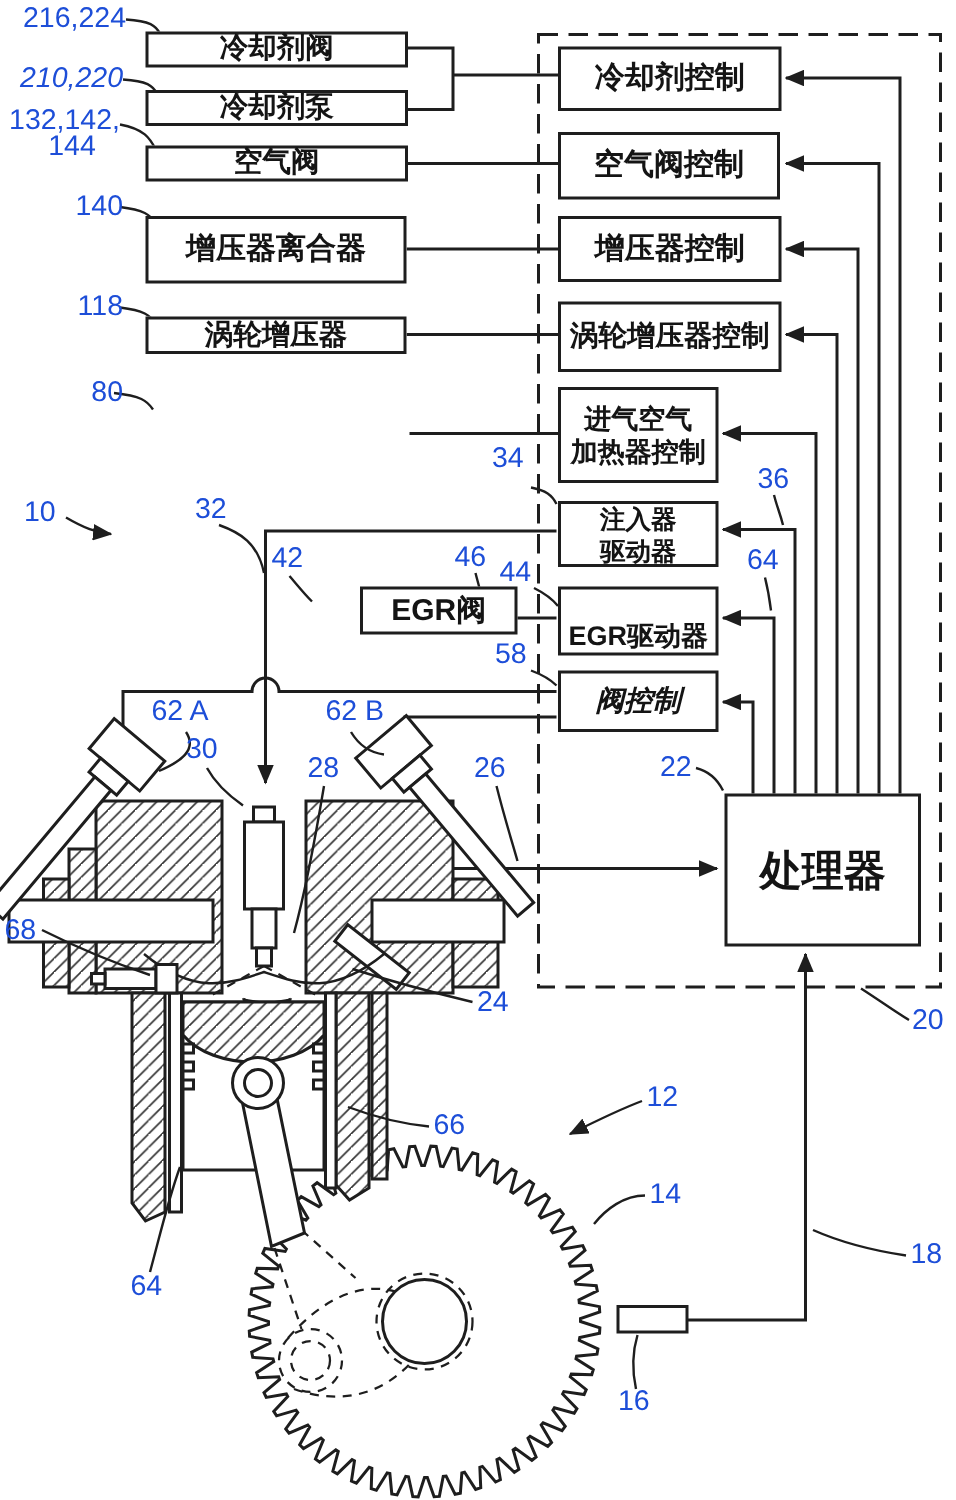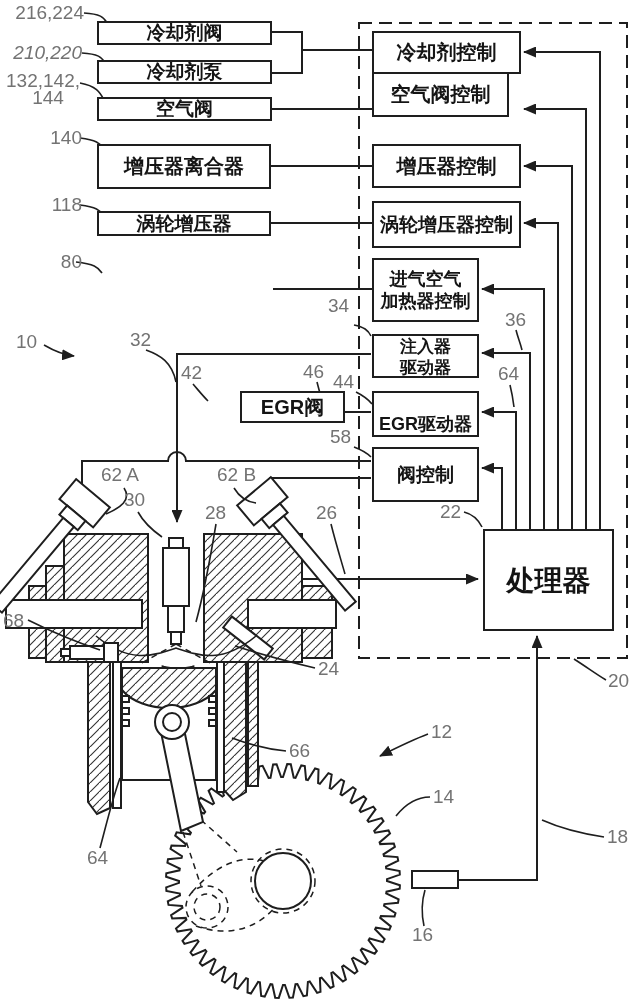--- a/index.html
+++ b/index.html
@@ -3,21 +3,21 @@
 <meta charset="utf-8">
 <style>
   html,body{margin:0;padding:0;background:#fff;}
   #fig{position:relative;width:637px;height:1000px;background:#fff;overflow:hidden;
        font-family:"Liberation Sans","DejaVu Sans",sans-serif;color:#141414;}
   #art{position:absolute;left:0;top:0;z-index:1;}
   .bx{position:absolute;z-index:2;border:2px solid #1e1e1e;background:#fff;box-sizing:border-box;
       display:flex;flex-direction:column;align-items:center;justify-content:center;
       text-align:center;font-weight:bold;color:#141414;line-height:1.25;}
   .f19{font-size:19px;} .f20{font-size:20px;} .f18{font-size:18px;} .f17{font-size:17px;} .f21{font-size:28px;}
-  .ref{position:absolute;z-index:3;font-size:19px;color:#737373;white-space:nowrap;line-height:1;}
+  .ref{position:absolute;z-index:3;font-size:19px;color:#1d4ed8;white-space:nowrap;line-height:1;}
   .tr{text-align:right;} .tc{text-align:center;}
   svg .ln{stroke:#1e1e1e;stroke-width:2;fill:none;}
   svg .ld{stroke:#1e1e1e;stroke-width:1.6;fill:none;}
   svg .dsh{stroke:#1e1e1e;stroke-width:2;fill:none;stroke-dasharray:13 7;}
   svg .dsh2{stroke:#1e1e1e;stroke-width:1.5;fill:none;stroke-dasharray:6 5;}
   svg .sh{stroke:#1e1e1e;stroke-width:2;}
 </style>
 </head>
 <body>
 
@@ -186,41 +186,41 @@
 <div class="bx f20" style="left:97px;top:144px;width:174px;height:45px;">
       <span>增压器离合器</span>
     </div>
 <div class="bx f19" style="left:97px;top:211px;width:174px;height:25px;">
       <span>涡轮增压器</span>
     </div>
 
 <div class="bx f20" style="left:372px;top:31px;width:149px;height:43px;">
       <span>冷却剂控制</span>
     </div>
-<div class="bx f20" style="left:372px;top:72px;width:137px;height:45px;">
+<div class="bx f20" style="left:372px;top:88px;width:148px;height:45px;">
       <span>空气阀控制</span>
     </div>
 <div class="bx f20" style="left:372px;top:144px;width:149px;height:44px;">
       <span>增压器控制</span>
     </div>
 <div class="bx f19" style="left:372px;top:201px;width:149px;height:47px;">
       <span>涡轮增压器控制</span>
     </div>
 <div class="bx f18" style="left:372px;top:258px;width:107px;height:64px;">
   <span>进气空气</span>
   <span>加热器控制</span>
 </div>
 <div class="bx f17" style="left:372px;top:334px;width:107px;height:44px;justify-content:space-between;">
   <span>注入器</span>
   <span>驱动器</span>
 </div>
 <div class="bx f18" style="left:372px;top:391px;width:107px;height:46px;justify-content:flex-end;">
       <span>EGR驱动器</span>
     </div>
-<div class="bx f19" style="left:372px;top:447px;width:107px;height:55px;">
+<div class="bx f19" style="left:372px;top:447px;width:107px;height:41px;font-style:italic;">
       <span>阀控制</span>
     </div>
 <div class="bx f20" style="left:196px;top:391px;width:105px;height:32px;margin-left:44px;">
       <span>EGR阀</span>
     </div>
 <div class="bx f21" style="left:483px;top:529px;width:131px;height:102px;">
       <span>处理器</span>
     </div>
 
 <div class="ref tr" style="left:12px;top:3px;width:72px;">216,224</div>

